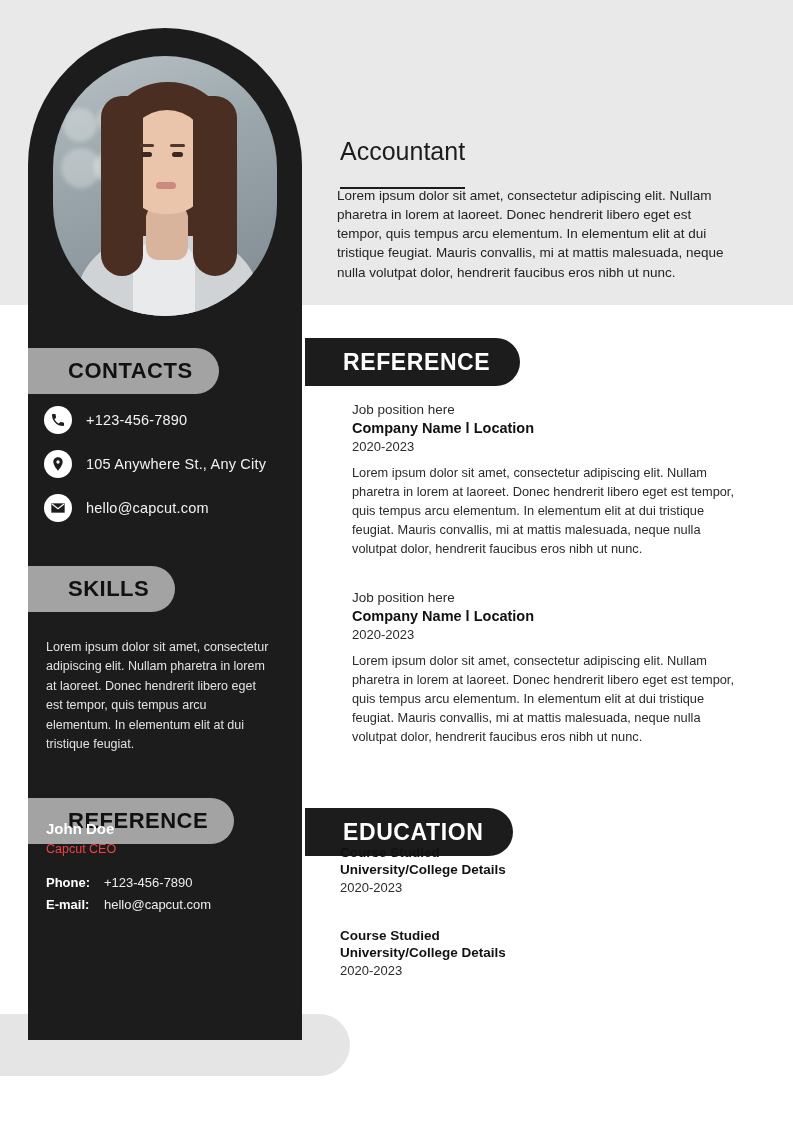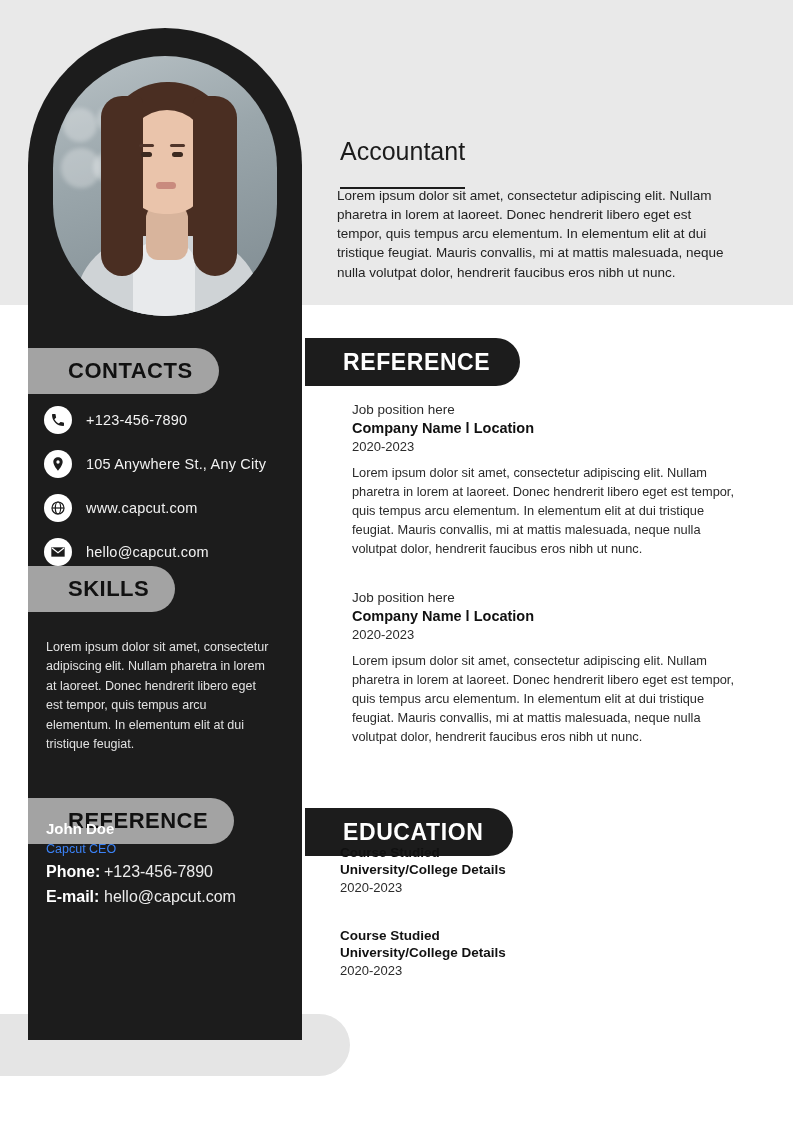--- a/index.html
+++ b/index.html
@@ -229,26 +229,26 @@
     width: 240px;
   }
   .ref-name {
     font-size: 15px;
     font-weight: bold;
     color: #ffffff;
     margin-bottom: 5px;
   }
   .ref-role {
     font-size: 12.5px;
-    color: #3b82f6;
-    margin-bottom: 7px;
+    color: #ef4444;
+    margin-bottom: 19px;
   }
   .ref-line {
     display: flex;
-    font-size: 16px;
+    font-size: 13px;
     color: #ececec;
     margin-bottom: 7px;
   }
   .ref-label {
     font-weight: bold;
     width: 58px;
     flex: none;
     color: #ffffff;
   }
 
@@ -377,30 +377,20 @@
     <div class="contact-row">
       <span class="contact-icon">
         <svg width="16" height="16" viewBox="0 0 24 24" fill="#1c1c1c">
             <path d="M12 2C8.1 2 5 5.1 5 9c0 5.2 7 13 7 13s7-7.8 7-13c0-3.9-3.1-7-7-7zm0 9.5A2.5 2.5 0 1 1 12 6.5a2.5 2.5 0 0 1 0 5z"></path>
           </svg>
       </span>
       <span class="contact-text">105 Anywhere St., Any City</span>
     </div>
     <div class="contact-row">
       <span class="contact-icon">
-        <svg width="16" height="16" viewBox="0 0 24 24" fill="none" stroke="#1c1c1c" stroke-width="1.8">
-            <circle cx="12" cy="12" r="9"></circle>
-            <ellipse cx="12" cy="12" rx="4" ry="9"></ellipse>
-            <line x1="3" y1="12" x2="21" y2="12"></line>
-          </svg>
-      </span>
-      <span class="contact-text">www.capcut.com</span>
-    </div>
-    <div class="contact-row">
-      <span class="contact-icon">
         <svg width="16" height="16" viewBox="0 0 24 24" fill="#1c1c1c">
             <path d="M2 5h20v14H2z" fill="#1c1c1c"></path>
             <path d="M3 6l9 7 9-7" stroke="#ffffff" stroke-width="1.8" fill="none"></path>
           </svg>
       </span>
       <span class="contact-text">hello@capcut.com</span>
     </div>
   </div>
 
   <div class="pill-light" style="left:28px; top:566px;">SKILLS</div>

